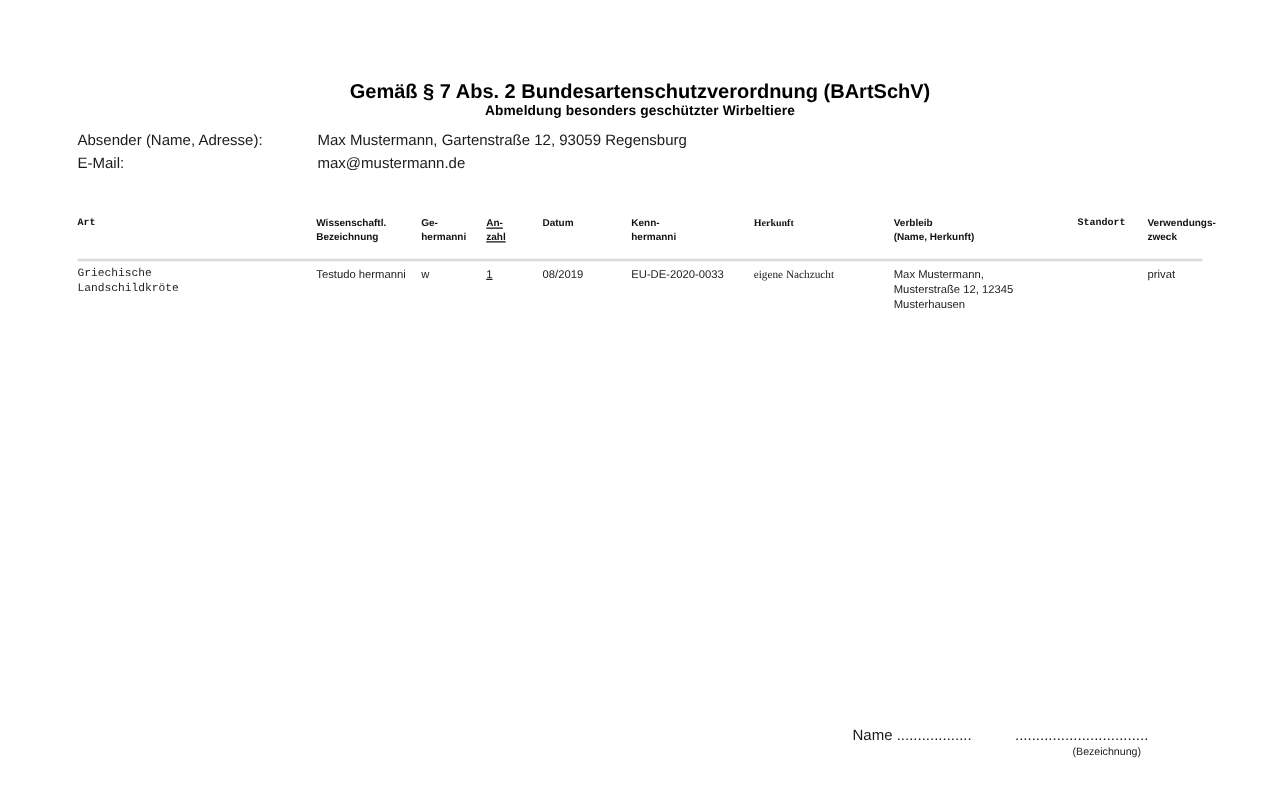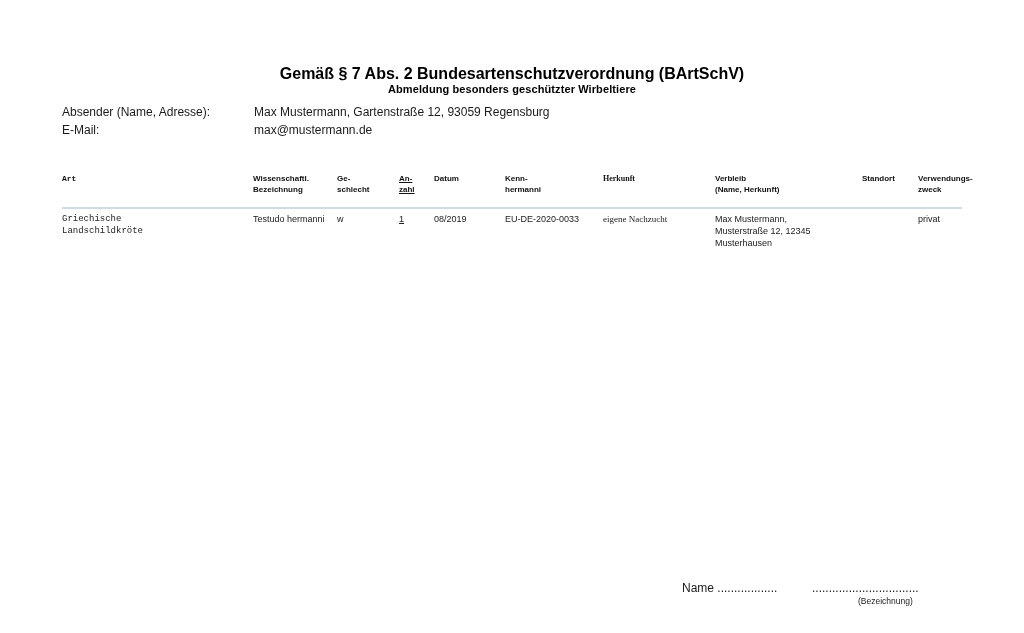--- a/index.html
+++ b/index.html
@@ -77,26 +77,26 @@
     .trow {
       padding-top: 4px;
       font-size: 9px;
       color: #222;
       line-height: 12px;
     }
     .c { white-space: pre-line; }
     .c0 { position: absolute; left: 0px; font-family: Liberation Mono, monospace; }
     .c1 { position: absolute; left: 148px; margin-left: 43px; }
     .c2 { position: absolute; left: 275px; }
-    .c3 { position: absolute; left: 337px; text-decoration: underline; }
+    .c3 { position: absolute; left: 327px; text-decoration: underline; }
     .c4 { position: absolute; left: 372px; }
     .c5 { position: absolute; left: 443px; }
     .c6 { position: absolute; left: 541px; font-family: Liberation Serif, serif; }
     .c7 { position: absolute; left: 653px; }
-    .c8 { position: absolute; left: 800px; }
+    .c8 { position: absolute; left: 800px; font-family: Liberation Mono, monospace; }
     .c9 { position: absolute; left: 856px; }
     .signature {
       position: absolute;
       left: 682px;
       top: 581px;
       font-size: 12px;
       color: #1a1a1a;
     }
     .sig-date {
       position: absolute;
@@ -135,21 +135,21 @@
     <span class="info-value">max@mustermann.de</span>
   </div>
 </div>
 
 <div class="table">
   <div class="thead">
     <span class="c c0">Art</span>
     <span class="c c1">Wissenschaftl.
 Bezeichnung</span>
     <span class="c c2">Ge-
-schlecht</span>
+hermanni</span>
     <span class="c c3">An-
 zahl</span>
     <span class="c c4">Datum</span>
     <span class="c c5">Kenn-
 hermanni</span>
     <span class="c c6">Herkunft</span>
     <span class="c c7">Verbleib
 (Name, Herkunft)</span>
     <span class="c c8">Standort</span>
     <span class="c c9">Verwendungs-

